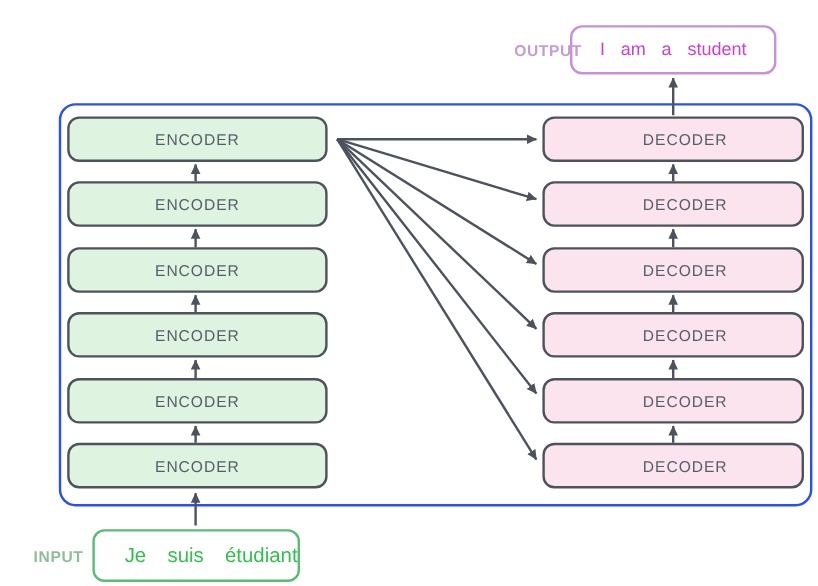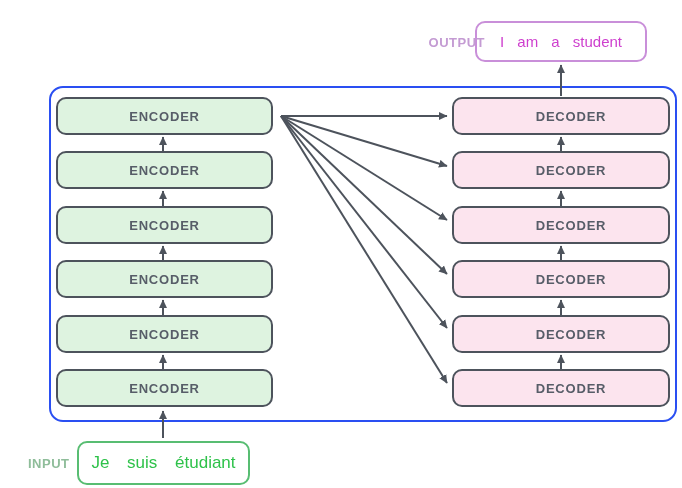--- a/index.html
+++ b/index.html
@@ -8,37 +8,37 @@
     font-family:"Liberation Sans","DejaVu Sans",sans-serif;
   }
   .abs{position:absolute;}
   #model-container{
     left:49px;top:86px;width:628px;height:336px;box-sizing:border-box;
     border:2.5px solid var(--container-border,#2a4ff2);border-radius:14px;background:#ffffff;
   }
   .box{
     height:38px;box-sizing:border-box;border:2px solid var(--box-border,#4d535c);
     border-radius:10px;display:flex;align-items:center;justify-content:center;
-    font-size:13px;font-weight:700;letter-spacing:.8px;color:var(--box-text,#575d68);
+    font-size:13px;font-weight:400;letter-spacing:.8px;color:var(--box-text,#575d68);
   }
   .encoder{left:56px;width:217px;background:var(--encoder-fill,#def3e0);}
   .decoder{left:452px;width:218px;background:var(--decoder-fill,#fce4ee);padding-left:20px;}
   .row0{top:97px}.row1{top:151px}.row2{top:206px}.row3{top:260px}.row4{top:315px}.row5{top:369px}
   #arrows-layer{left:0;top:0;width:682px;height:488px;pointer-events:none;}
   #arrows-layer line{stroke:var(--arrow,#4d535c);stroke-width:2;}
   #output-box{
     left:475px;top:21px;width:172px;height:41px;box-sizing:border-box;
     border:2px solid var(--output-border,#c98fd9);border-radius:10px;background:#ffffff;
     display:flex;align-items:center;justify-content:center;
     font-size:15px;color:var(--output-text,#ce3fce);word-spacing:9px;
   }
   #input-box{
     left:77px;top:441px;width:173px;height:44px;box-sizing:border-box;
     border:2px solid var(--input-border,#58bd72);border-radius:10px;background:#ffffff;
-    display:flex;align-items:center;justify-content:center;
+    display:flex;align-items:center;justify-content:flex-end;
     font-size:17px;color:var(--input-text,#2ec24a);word-spacing:13px;
   }
   .side-label{
     font-size:13px;font-weight:600;letter-spacing:.5px;
   }
   #output-label{left:408px;top:35px;width:60px;text-align:right;color:var(--output-label,#c49bd3);margin-left:17px;}
   #input-label{left:28px;top:456px;color:var(--input-label,#8fbd9a);text-align:center;}
 </style>
 </head>
 <body>

